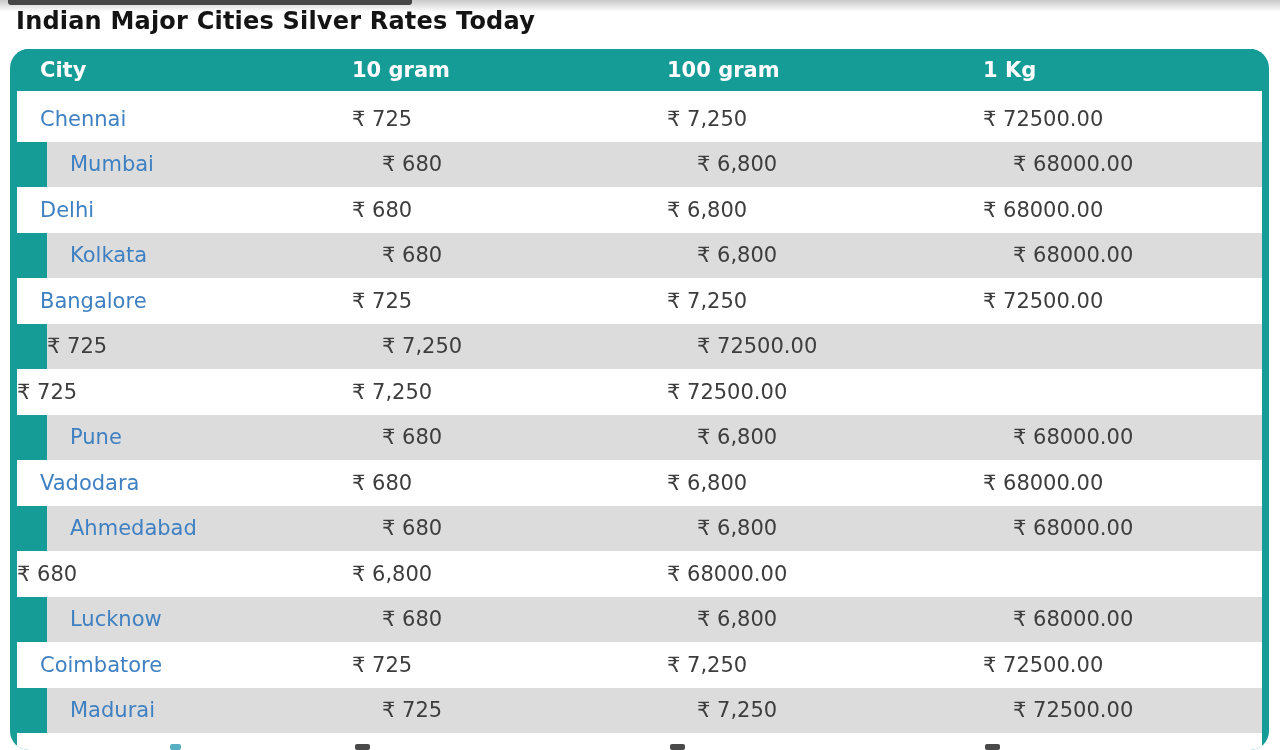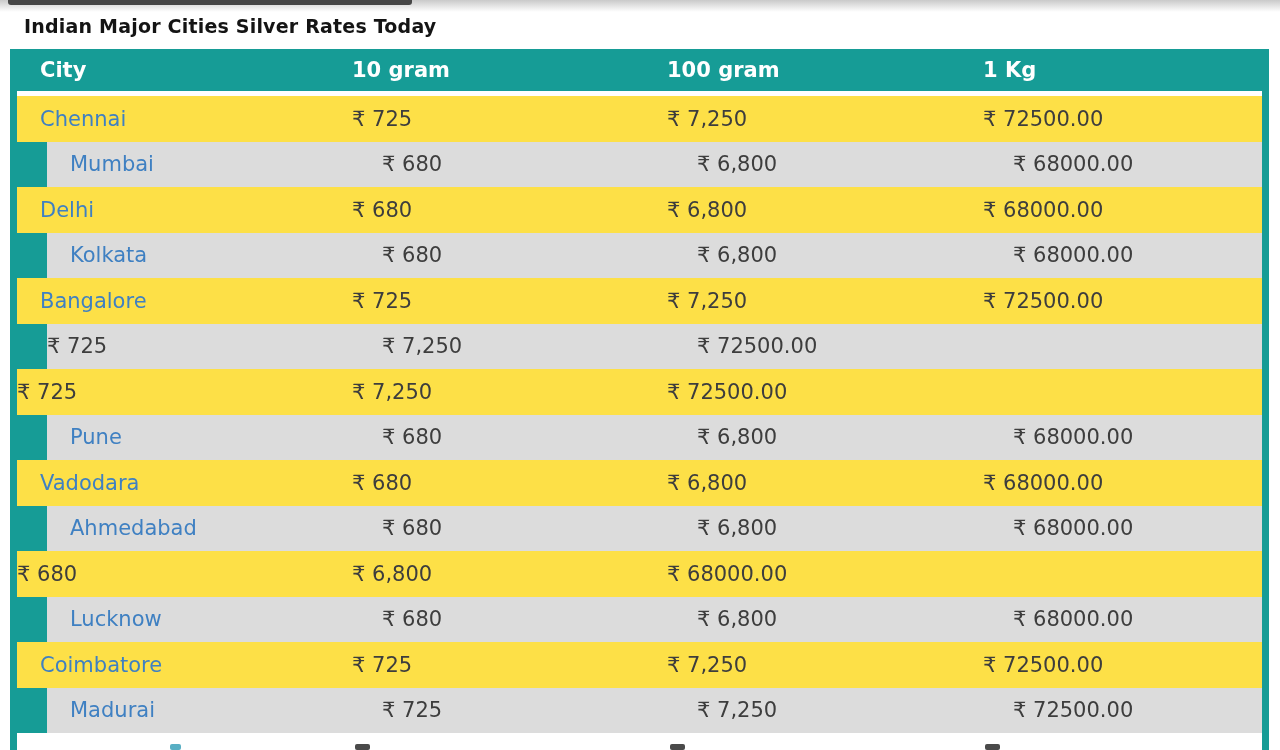--- a/index.html
+++ b/index.html
@@ -17,54 +17,55 @@
     background: linear-gradient(#c9c9c9, #ffffff);
   }
   .top-dark {
     position: absolute; top: 0; left: 8px;
     width: 404px; height: 5px;
     background: #464646;
     border-radius: 0 0 3px 3px;
   }
   .title {
     position: absolute; top: 7px; left: 16px;
-    margin: 8px;
-    font-size: 19px;
+    margin: 0;
+    font-size: 24px;
     font-weight: 700;
     color: #141414;
     letter-spacing: 0.2px;
     white-space: nowrap;
   }
   .table-wrap {
     position: absolute; top: 49px; left: 10px;
     width: 1259px; height: 701px;
     box-sizing: border-box;
     padding: 0 7px;
     background: var(--teal, #169c96);
     overflow: hidden;
+    border-radius: 19px;
   }
   .thead {
     height: 42px;
     display: grid;
     grid-template-columns: 335px 315px 316px 1fr;
     align-items: center;
     background: var(--teal, #169c96);
     color: #ffffff;
     font-weight: 700;
     font-size: 21px;
   }
   .th { white-space: nowrap; }
   .th-city { padding-left: 23px; }
   .gap { height: 5px; background: #ffffff; }
   .row {
     height: 45.5px;
     display: grid;
     grid-template-columns: 335px 315px 316px 1fr;
     align-items: center;
-    background: #fde047;
+    background: #ffffff;
     font-size: 21px;
     color: #3d3d3d;
   }
   .row.alt { background: var(--rowAlt, #dcdcdc); margin-left: 30px; }
   .cell { white-space: nowrap; }
   .cell-city { padding-left: 23px; }
   .city-link {
     color: var(--linkBlue, #3f80c2);
     cursor: pointer;
     text-decoration: none;

